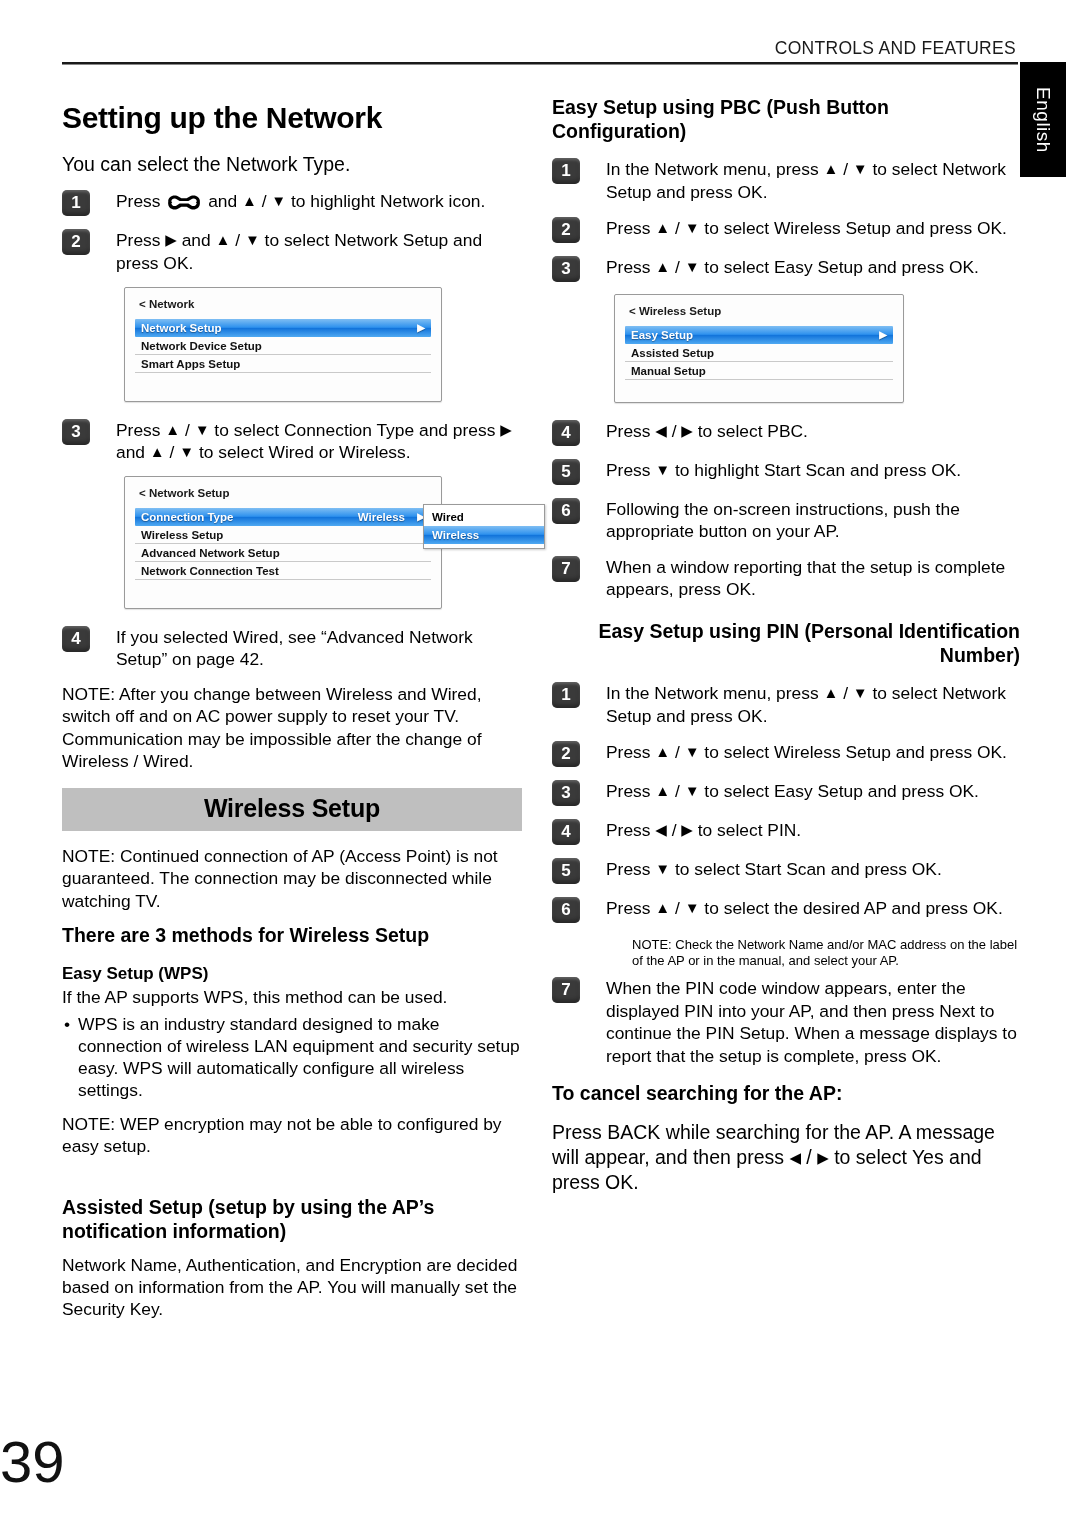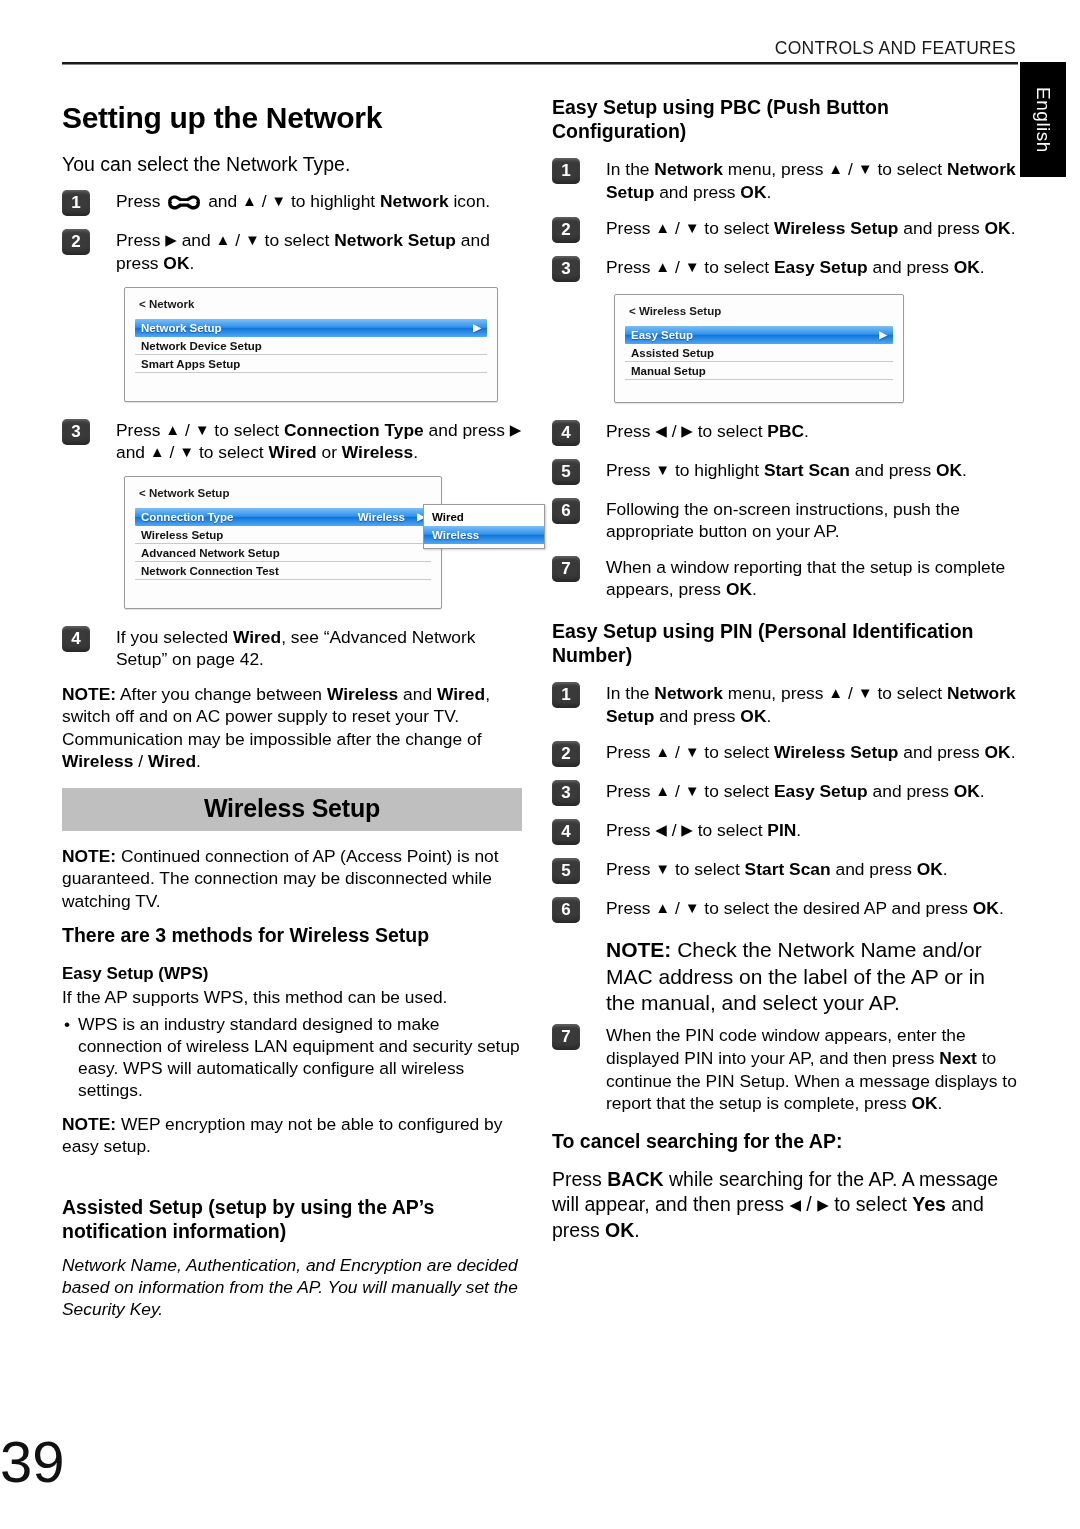--- a/index.html
+++ b/index.html
@@ -93,21 +93,21 @@
     font-weight: bold;
     line-height: 1.25;
     margin: 16px 0 2px 0;
   }
   p.body {
     font-size: 17.4px;
     line-height: 1.28;
     margin: 0 0 11px 0;
   }
   p.body.tight { margin-bottom: 4px; }
-  b, strong { font-weight: bold; }
+  b, strong { font-weight: normal; }
 
   
   .bullet {
     font-size: 17.4px;
     line-height: 1.28;
     padding-left: 16px;
     position: relative;
     margin-bottom: 11px;
   }
   .bullet::before {
@@ -138,23 +138,23 @@
     margin-top: 1px;
     box-shadow: inset 0 -3px 4px rgba(0,0,0,0.35), inset 0 2px 3px rgba(255,255,255,0.22);
   }
   .step-body {
     font-size: 17.4px;
     line-height: 1.30;
     flex: 1 1 auto;
     padding-top: 1px;
   }
   .step-note {
-    font-size: 21px;
+    font-size: 13px;
     line-height: 1.28;
-    margin: 14px 0 6px 54px;
+    margin: 14px 0 6px 80px;
   }
 
   
   .gl { font-size: 15px; line-height: 1; display: inline-block; vertical-align: 1px; }
 
   
   .wrench-icon { display: inline-block; vertical-align: -3px; margin: 0 2px; }
 
   
   .banner {
@@ -168,21 +168,21 @@
   }
 
   
   .osd {
     position: relative;
     background: #fdfdfd;
     border: 1px solid #9a9a9a;
     border-radius: 2px;
     margin: 8px 0 16px 62px;
     padding: 9px 10px 14px 10px;
-    width: 374px;
+    width: 318px;
     font-size: 11.5px;
     font-weight: bold;
     box-shadow: 0 1px 1px rgba(0,0,0,0.12);
   }
   .osd.right-mock { margin-left: 62px; width: 290px; }
 
   .osd-crumb {
     font-size: 11.5px;
     font-weight: bold;
     color: #1a1a1a;
@@ -341,21 +341,21 @@
     <p class="body"><b>NOTE:</b><span> Continued connection of AP (Access Point) is not guaranteed. The connection may be disconnected while watching TV.</span></p>
 
     <h2 class="sec-head" style="margin-bottom:2px;">There are 3 methods for Wireless Setup</h2>
     <h3 class="sub-head-tight">Easy Setup (WPS)</h3>
     <p class="body tight">If the AP supports WPS, this method can be used.</p>
     <div class="bullet">WPS is an industry standard designed to make connection of wireless LAN equipment and security setup easy. WPS will automatically configure all wireless settings.</div>
 
     <p class="body"><b>NOTE:</b><span>  WEP encryption may not be able to configured by easy setup.</span></p>
 
     <h2 class="sec-head" style="margin-top:38px;">Assisted Setup (setup by using the AP’s notification information)</h2>
-    <p class="body tight" style="margin-bottom:0;font-style:italic;">Network Name, Authentication, and Encryption are decided based on information from the AP. You will manually set the Security Key.</p>
+    <p class="body tight" style="margin-bottom:0;">Network Name, Authentication, and Encryption are decided based on information from the AP. You will manually set the Security Key.</p>
 
   </div>
 
   <div class="col col-right">
 
     <h2 class="sec-head" style="margin-bottom:14px;">Easy Setup using PBC (Push Button Configuration)</h2>
 
     <div class="step">
       <div class="step-num">1</div>
       <div class="step-body">In the <b>Network</b> menu, press <span class="gl">▲</span> / <span class="gl">▼</span> to select <b>Network Setup</b> and press <b>OK</b>.</div>
@@ -394,21 +394,21 @@
     </div>
     <div class="step">
       <div class="step-num">6</div>
       <div class="step-body">Following the on-screen instructions, push the appropriate button on your AP.</div>
     </div>
     <div class="step">
       <div class="step-num">7</div>
       <div class="step-body">When a window reporting that the setup is complete appears, press <b>OK</b>.</div>
     </div>
 
-    <h2 class="sec-head" style="margin-top:18px; margin-bottom:14px;">Easy Setup using PIN (Personal Identification Number)</h2>
+    <h2 class="sec-head" style="margin-top:18px; margin-bottom:14px;text-align:right;">Easy Setup using PIN (Personal Identification Number)</h2>
 
     <div class="step">
       <div class="step-num">1</div>
       <div class="step-body">In the <b>Network</b> menu, press <span class="gl">▲</span> / <span class="gl">▼</span> to select <b>Network Setup</b> and press <b>OK</b>.</div>
     </div>
     <div class="step">
       <div class="step-num">2</div>
       <div class="step-body">Press <span class="gl">▲</span> / <span class="gl">▼</span> to select <b>Wireless Setup</b> and press <b>OK</b>.</div>
     </div>
     <div class="step">

